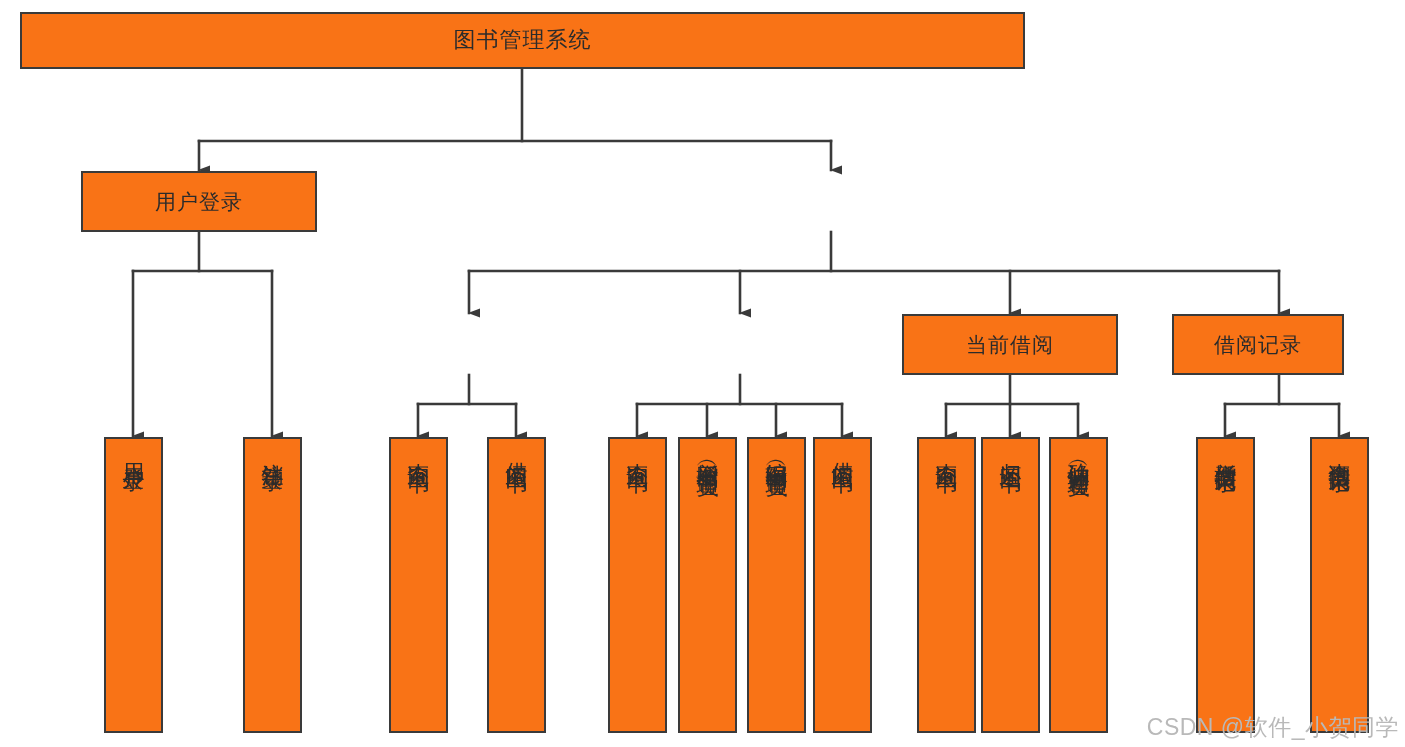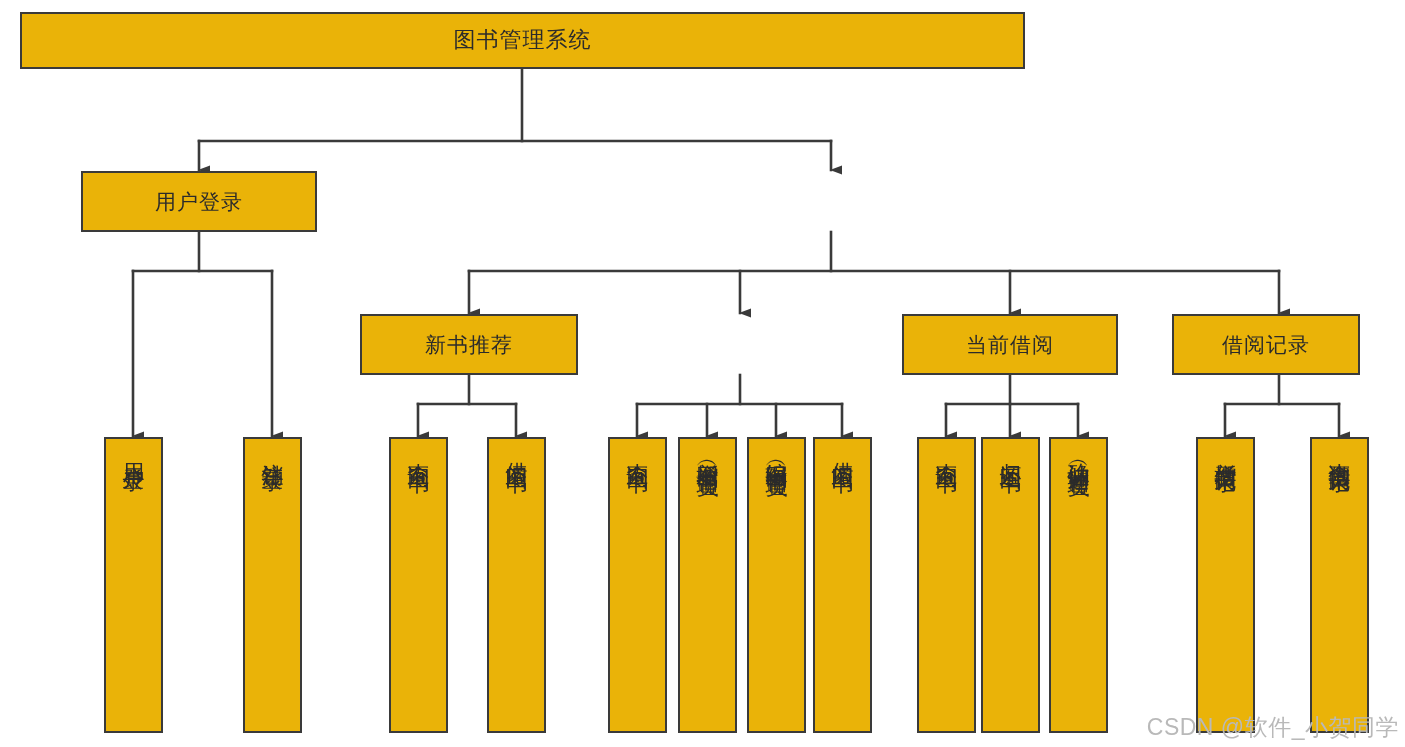--- a/index.html
+++ b/index.html
@@ -18,21 +18,21 @@
   #wires {
     position: absolute;
     left: 0; top: 0;
     width: 1405px;
     height: 747px;
     pointer-events: none;
   }
   .node {
     position: absolute;
     box-sizing: border-box;
-    background: #eab308;
+    background: #f97316;
     border: 2px solid #3a3a3a;
     display: flex;
     align-items: center;
     justify-content: center;
     color: #2b2b2b;
     z-index: 2;
   }
   .node .lbl {
     display: block;
     text-align: center;
@@ -128,27 +128,24 @@
   </svg>
 
   <div class="node h root" style="left:20px; top:12px; width:1005px; height:57px;">
     <span class="lbl">图书管理系统</span>
   </div>
 
   <div class="node h" style="left:81px; top:171px; width:236px; height:61px;">
     <span class="lbl">用户登录</span>
   </div>
 
-  <div class="node h" style="left:360px; top:314px; width:218px; height:61px;">
-    <span class="lbl">新书推荐</span>
-  </div>
   <div class="node h" style="left:902px; top:314px; width:216px; height:61px;">
     <span class="lbl">当前借阅</span>
   </div>
-  <div class="node h" style="left:1172px; top:314px; width:188px; height:61px;">
+  <div class="node h" style="left:1172px; top:314px; width:172px; height:61px;">
     <span class="lbl">借阅记录</span>
   </div>
 
   <div class="node v" style="left:104px; top:437px; width:59px; height:296px;">
     <span class="lbl">用户登录</span>
   </div>
   <div class="node v" style="left:243px; top:437px; width:59px; height:296px;">
     <span class="lbl">注销登录</span>
   </div>
 

